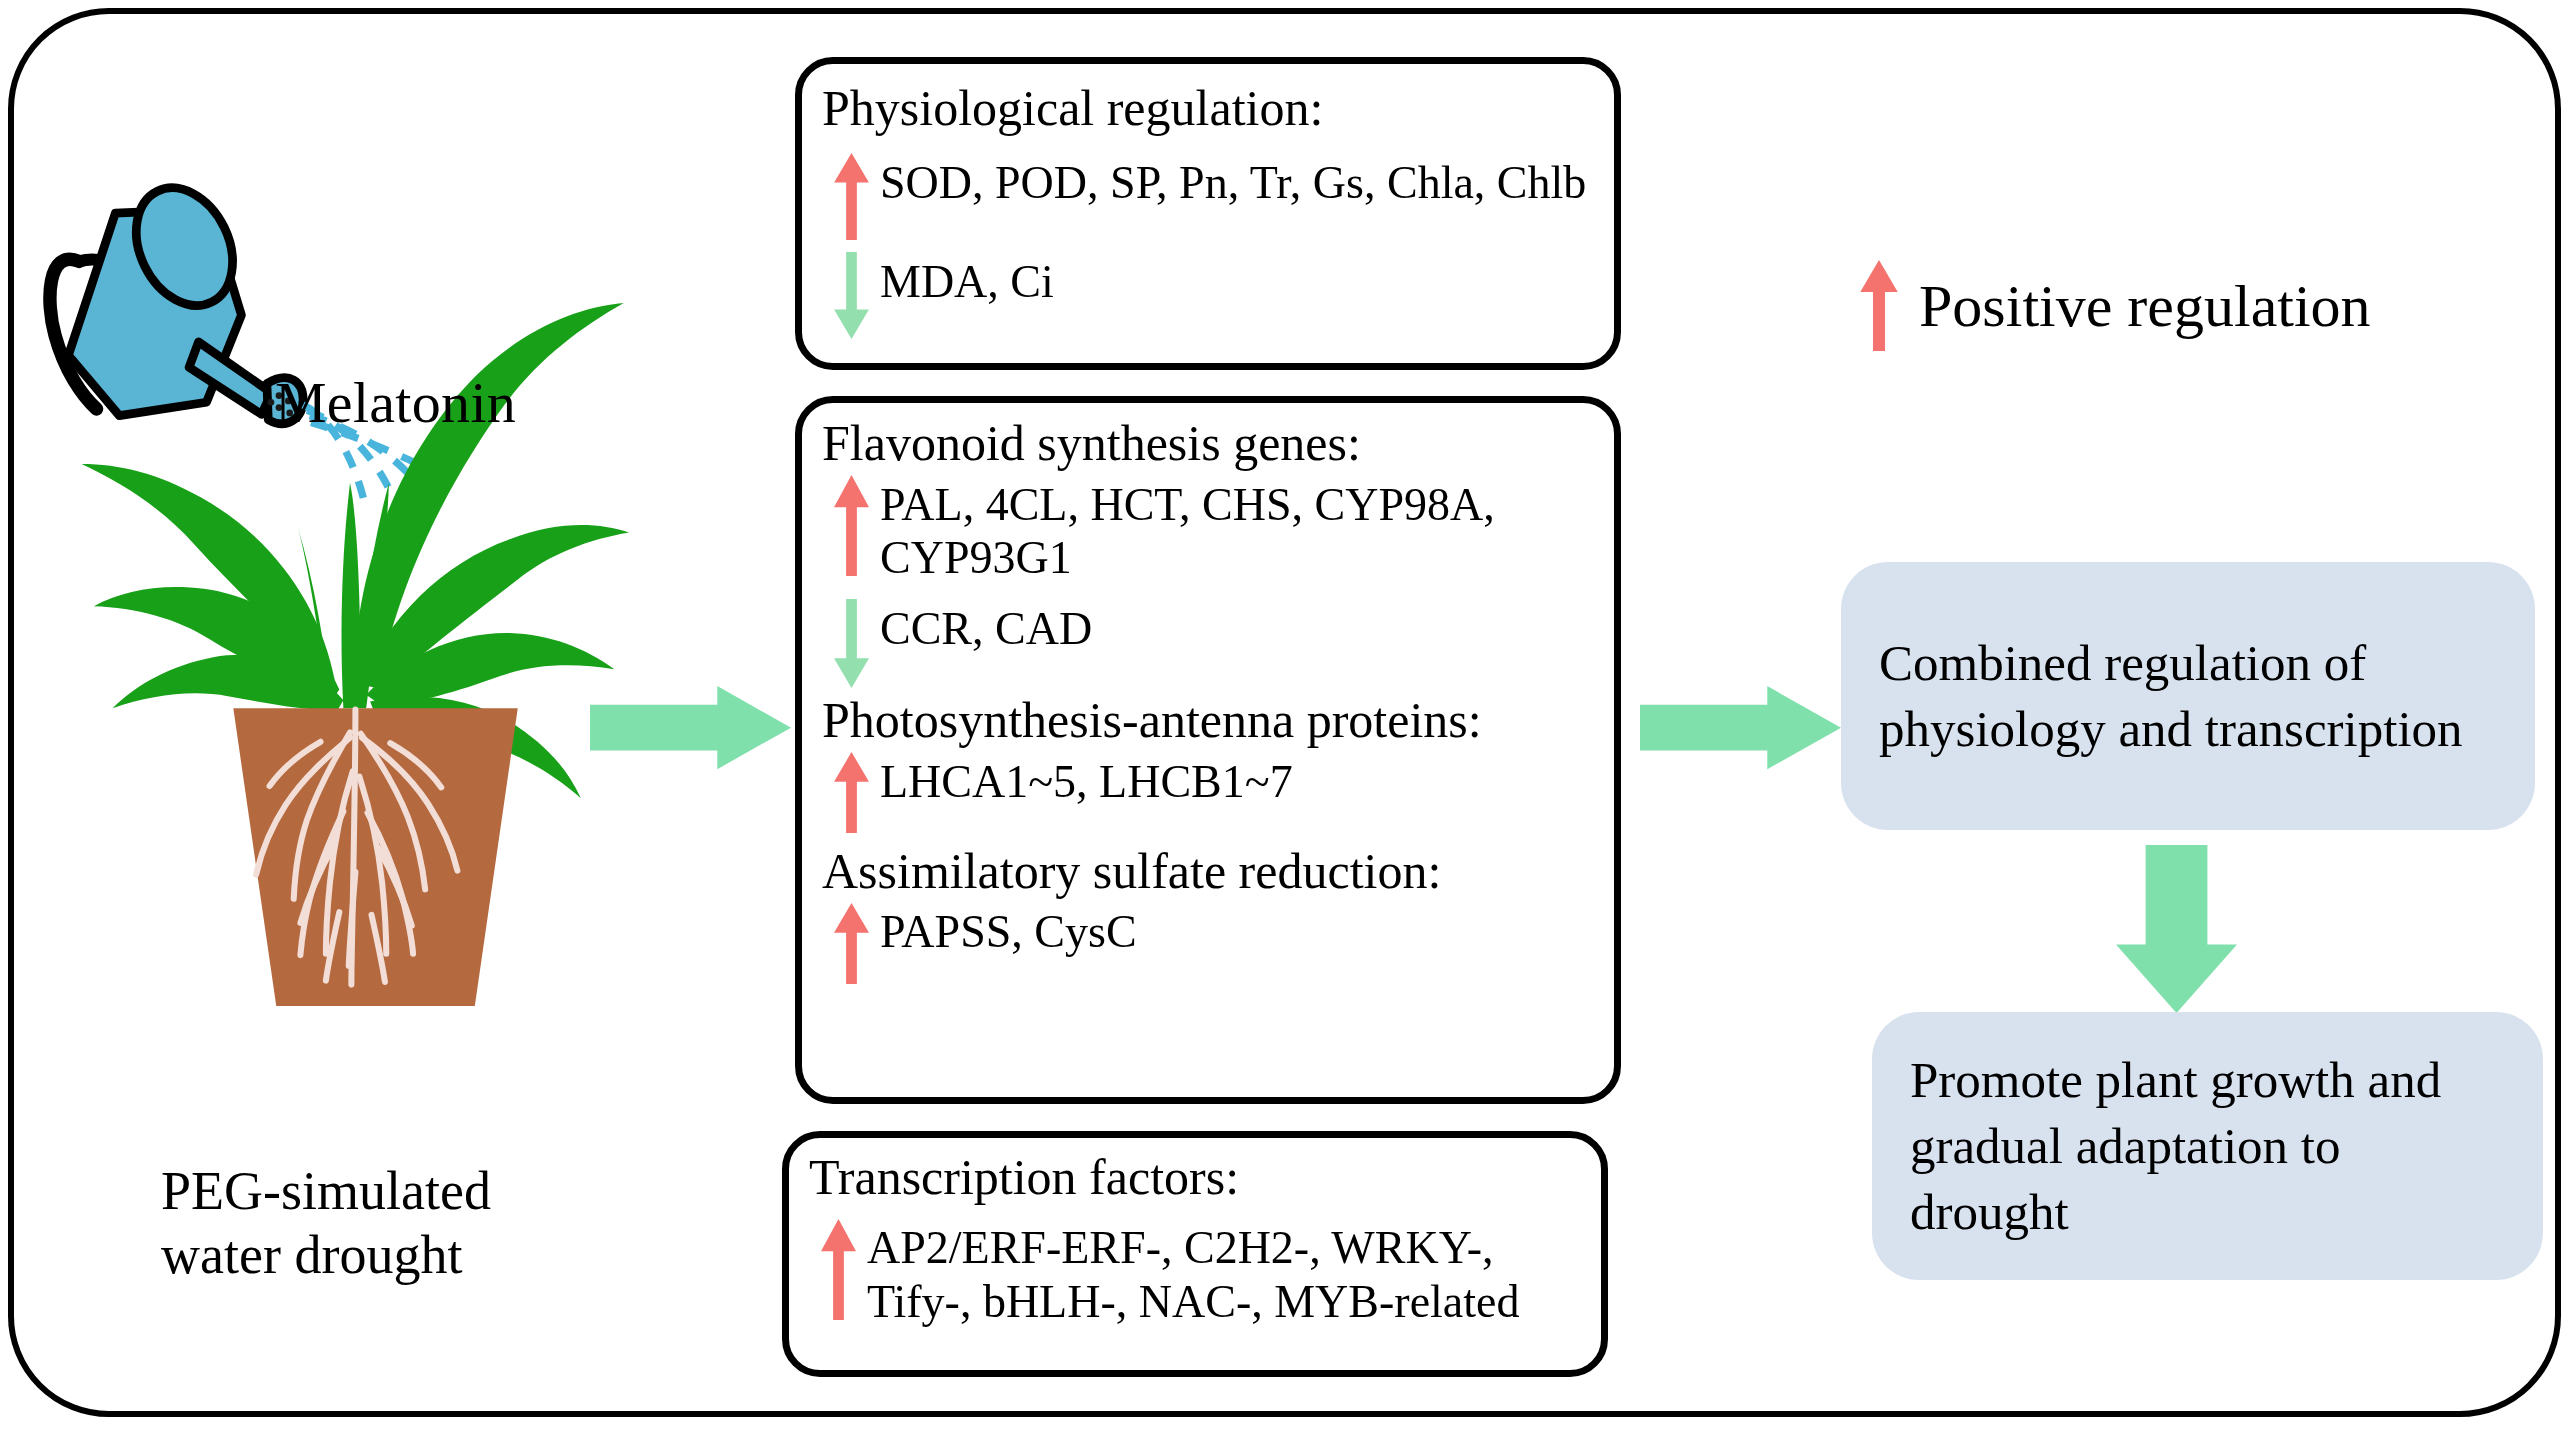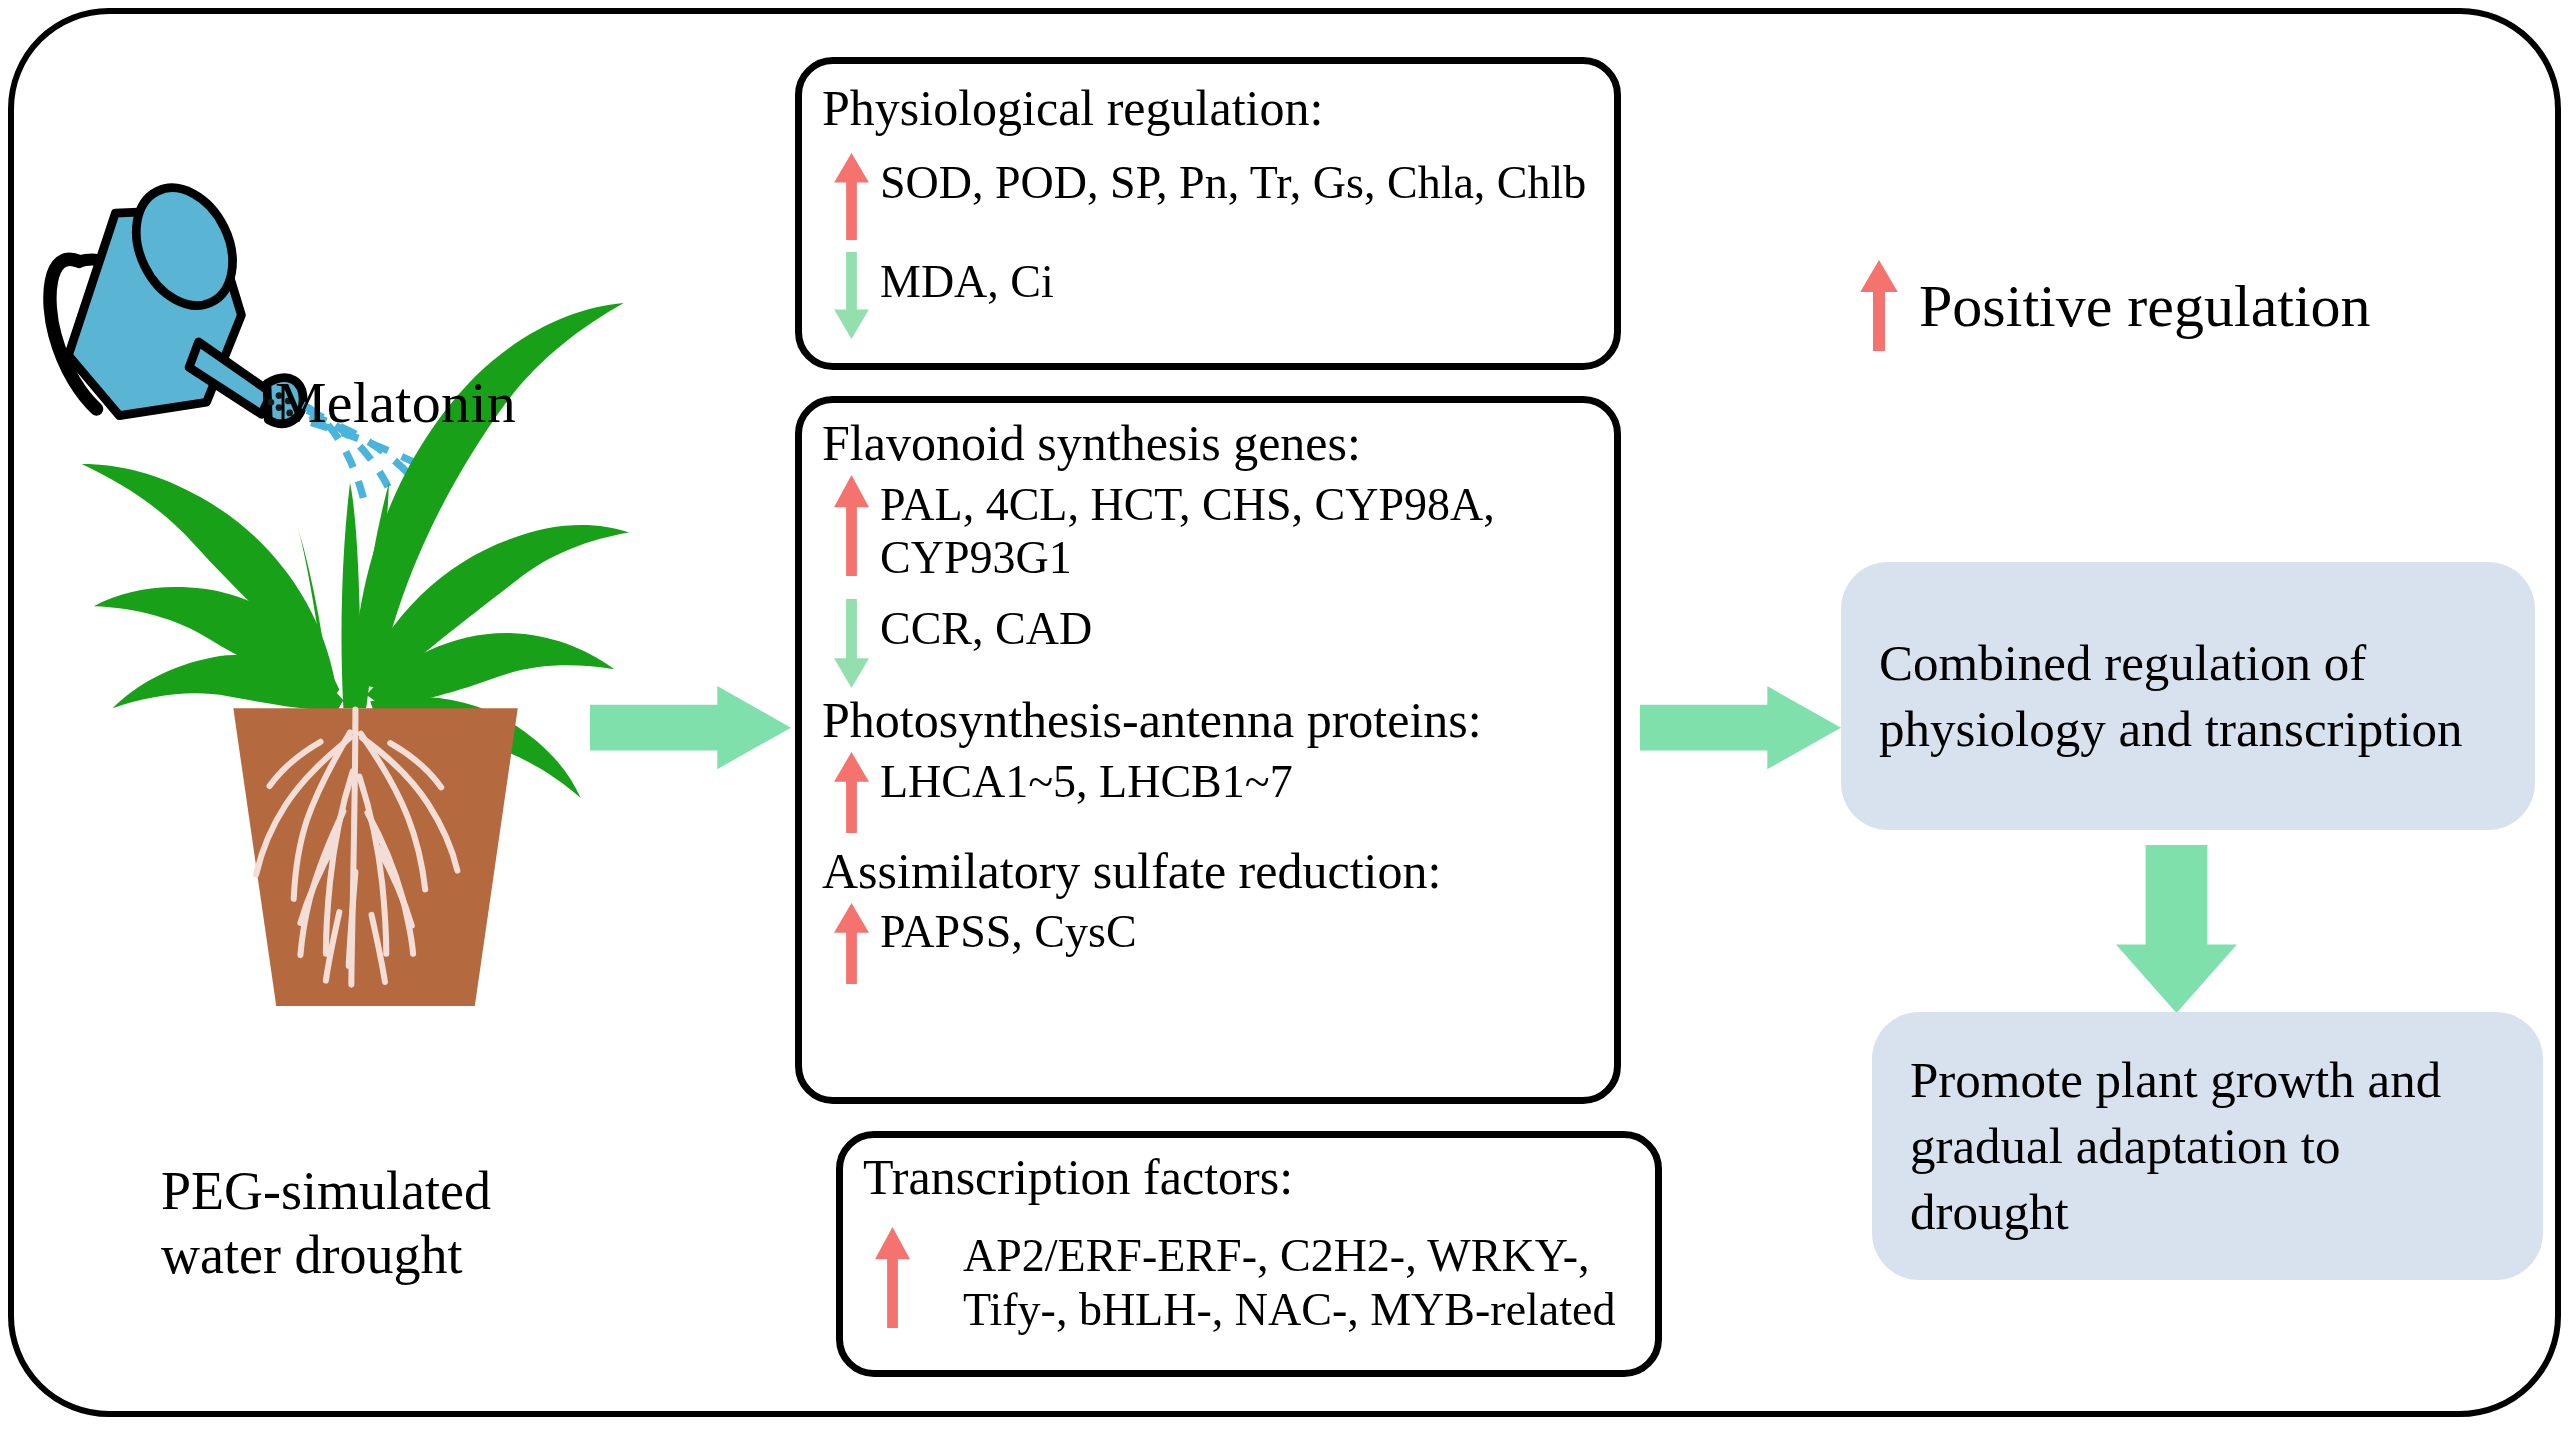--- a/index.html
+++ b/index.html
@@ -17,21 +17,21 @@
      letter-spacing:0.3px;white-space:nowrap;}
 
   #peg-caption{position:absolute;left:121px;top:1026px;width:429px;
      font-size:54px;line-height:1.18;text-align:left;}
 
   
   .obox{position:absolute;border:7.4px solid #000;border-radius:38px;
         box-sizing:border-box;background:#fff;}
   #box-physiological{left:795px;top:57px;width:826px;height:313px;}
   #box-flavonoid{left:795px;top:396px;width:826px;height:708px;}
-  #box-tf{left:836px;top:1131px;width:826px;height:246px;}
+  #box-tf{left:782px;top:1131px;width:826px;height:246px;}
 
   .box-inner{position:absolute;left:0;top:0;right:0;bottom:0;padding:16px 20px;}
 
   .sec-title{font-size:50px;line-height:1.12;white-space:nowrap;margin:0;}
   .sec-row{display:flex;align-items:flex-start;margin:0;}
   .sec-row .arrow-slot{width:58px;flex:0 0 58px;display:flex;justify-content:center;}
   .sec-row .row-text{font-size:46px;line-height:1.16;padding-top:2.7px;}
 
   
   .ar{display:block;}
@@ -227,21 +227,21 @@
       <span class="row-text">PAPSS, CysC</span>
     </div>
 
   </div>
 </div>
 
 <div class="obox" id="box-tf">
   <div class="box-inner" style="padding-top:10.7px;">
     <p class="sec-title">Transcription factors:</p>
 
-    <div class="sec-row" style="margin-top:22px;gap:42px;">
+    <div class="sec-row" style="margin-top:14px;">
       <span class="arrow-slot">
         <svg class="ar" width="35" height="101" viewBox="0 0 52 150">
           <polygon points="26,0 52,48 34,48 34,150 18,150 18,48 0,48" fill="#f4736e"></polygon>
         </svg>
       </span>
       <span class="row-text" style="max-width:684px;">AP2/ERF-ERF-, C2H2-, WRKY-, Tify-, bHLH-, NAC-, MYB-related</span>
     </div>
   </div>
 </div>
 

